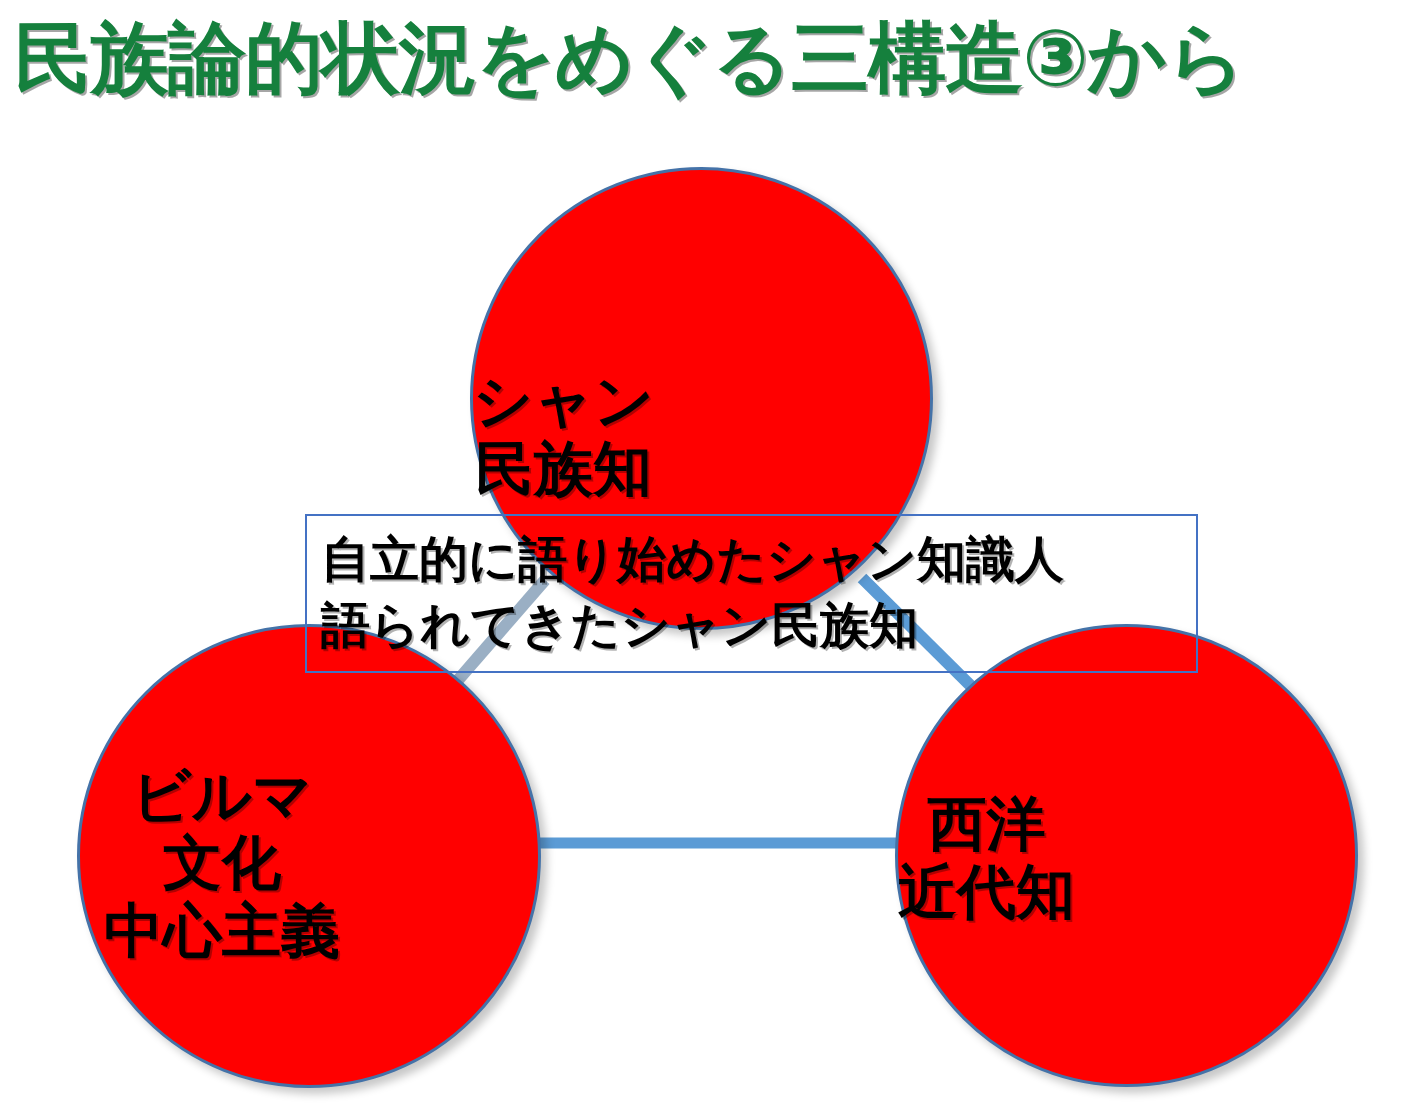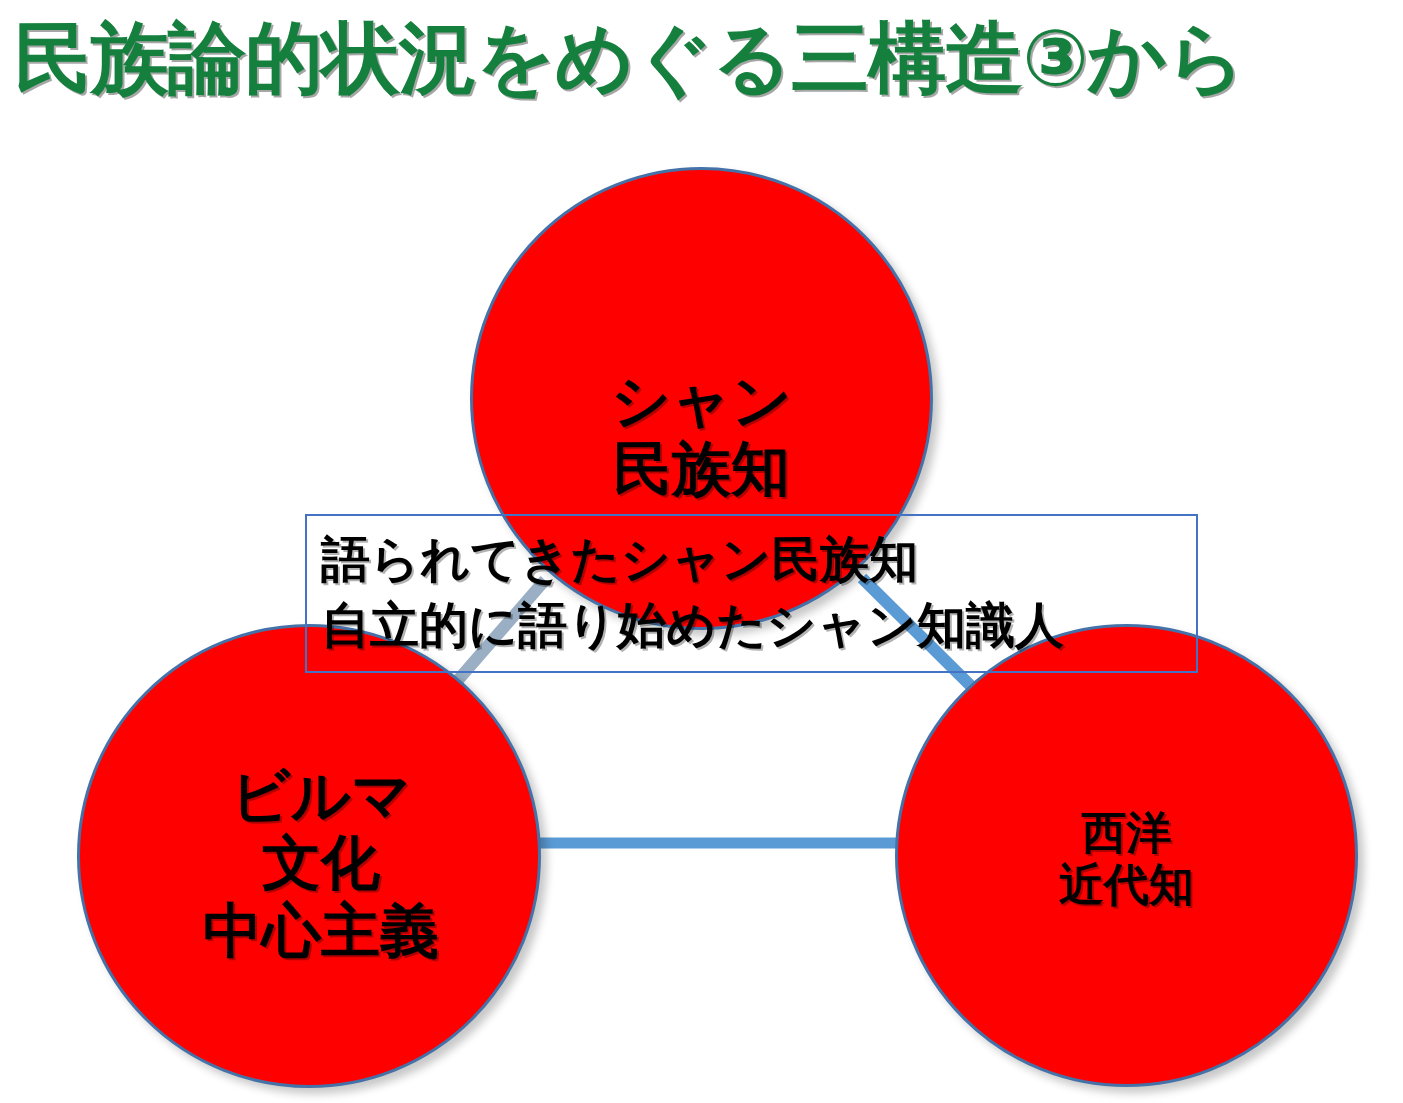--- a/index.html
+++ b/index.html
@@ -46,21 +46,20 @@
   
   .node-circle {
     position: absolute;
     border-radius: 50%;
     background: #FF0000;
     border: 3px solid #4472A8;
     box-sizing: border-box;
     box-shadow: 6px 6px 9px rgba(0,0,0,0.22);
     display: flex;
     align-items: center;
-    justify-content: center;
     text-align: center;
   }
   .node-label {
     color: #000000;
     font-weight: 700;
     line-height: 1.14;
     text-shadow: 2px 2px 0 rgba(0,0,0,0.30);
     white-space: pre-line;
   }
 
@@ -87,21 +86,21 @@
     margin-left: 24px;
   }
 
   #circle-west {
     left: 895px;
     top: 624px;
     width: 463px;
     height: 463px;
   }
   #circle-west .node-label {
-    font-size: 45px;
+    font-size: 59px;
     margin-top: 6px;
   }
 
   
   #center-box {
     position: absolute;
     left: 305px;
     top: 514px;
     width: 893px;
     height: 159px;
@@ -145,17 +144,17 @@
 文化
 中心主義</div>
   </div>
 
   <div id="circle-west" class="node-circle">
     <div class="node-label">西洋
 近代知</div>
   </div>
 
   <div id="center-box">
+    <div class="box-line">自立的に語り始めたシャン知識人</div>
     <div class="box-line">語られてきたシャン民族知</div>
-    <div class="box-line">自立的に語り始めたシャン知識人</div>
   </div>
 
 </div>
 
 </body></html>

